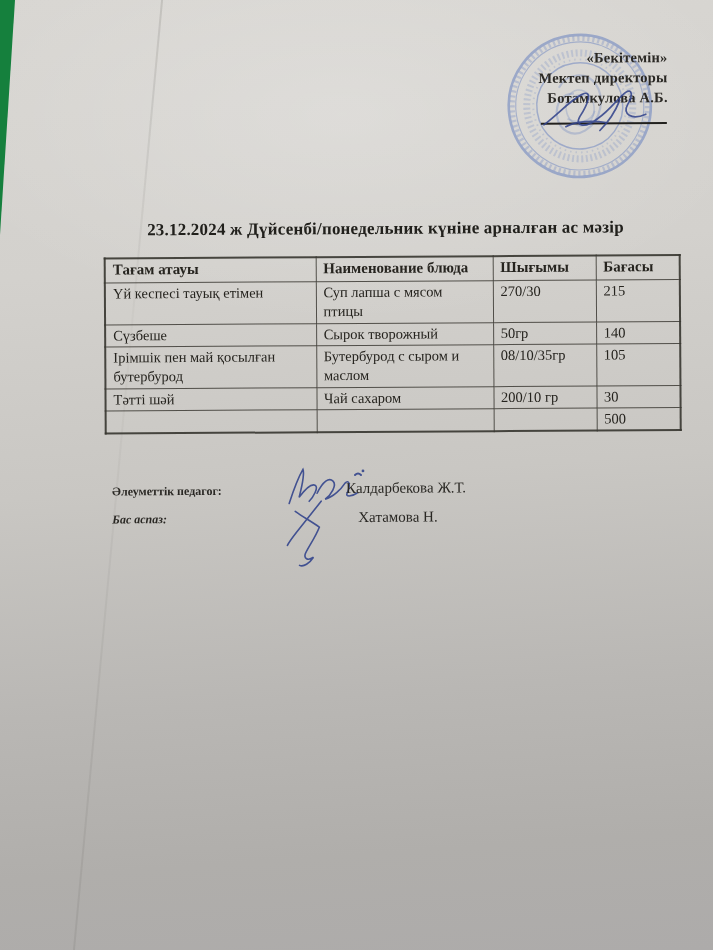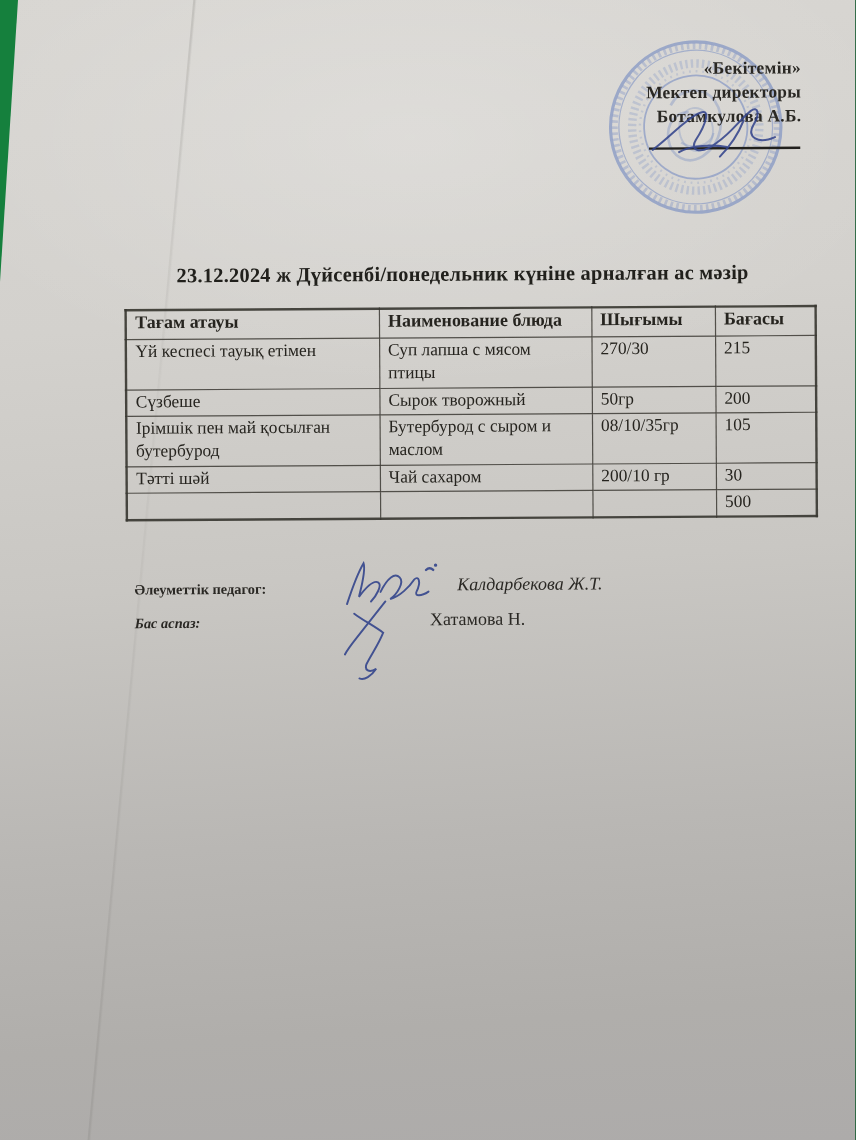--- a/index.html
+++ b/index.html
@@ -42,21 +42,21 @@
   }
   table.menu{border:2px solid rgba(58,56,50,0.92);}
   table.menu th{font-weight:bold;font-size:15px;height:21px;white-space:nowrap;}
   table.menu td.c2pad{padding-right:22px;}
   tr.r-tall td{height:39px;}
   tr.r-short td{height:19px;}
   td.total{font-weight:bold;}
 
   .sig-block .role{position:absolute;font-weight:bold;font-size:12px;white-space:nowrap;color:#2a2824;}
   .sig-block .name{position:absolute;font-size:15px;white-space:nowrap;color:#2a2824;}
-  .role.r1{left:112px;top:483px;} .name.n1{left:381px;top:480px;font-style:italic;}
+  .role.r1{left:112px;top:483px;} .name.n1{left:346px;top:480px;}
   .role.r2{left:112px;top:511px;font-style:italic;} .name.n2{left:358px;top:509px;}
   .scribble{position:absolute;}
   .sc1{left:283px;top:463px;} .sc2{left:281px;top:497px;}
 </style>
 </head>
 <body>
 
 <div class="photo">
   <div class="paper">
     <div class="edge-shade"></div>
@@ -112,21 +112,21 @@
           <tr class="r-tall">
             <td>Үй кеспесі тауық етімен</td>
             <td class="c2pad">Суп лапша с мясом птицы</td>
             <td>270/30</td>
             <td>215</td>
           </tr>
           <tr class="r-short">
             <td>Сүзбеше</td>
             <td class="c2pad">Сырок творожный</td>
             <td>50гр</td>
-            <td>200</td>
+            <td>140</td>
           </tr>
           <tr class="r-tall">
             <td>Ірімшік пен май қосылған бутербурод</td>
             <td class="c2pad">Бутербурод с сыром и маслом</td>
             <td>08/10/35гр</td>
             <td>105</td>
           </tr>
           <tr class="r-short">
             <td>Тәтті шәй</td>
             <td class="c2pad">Чай сахаром</td>

